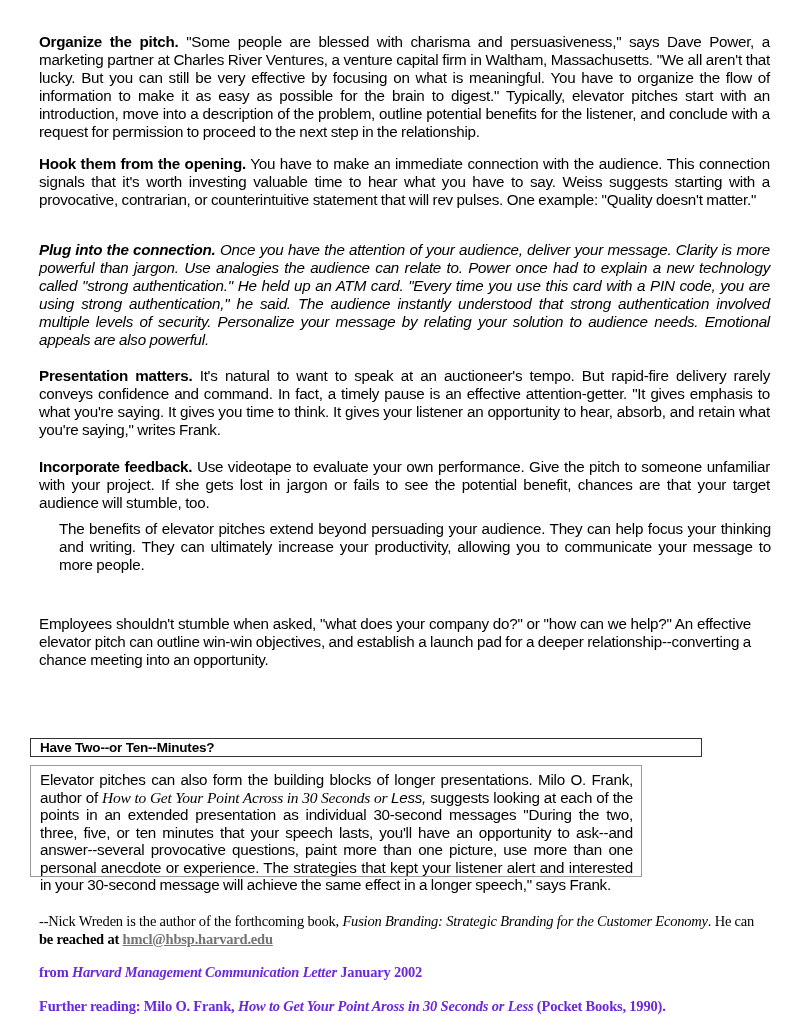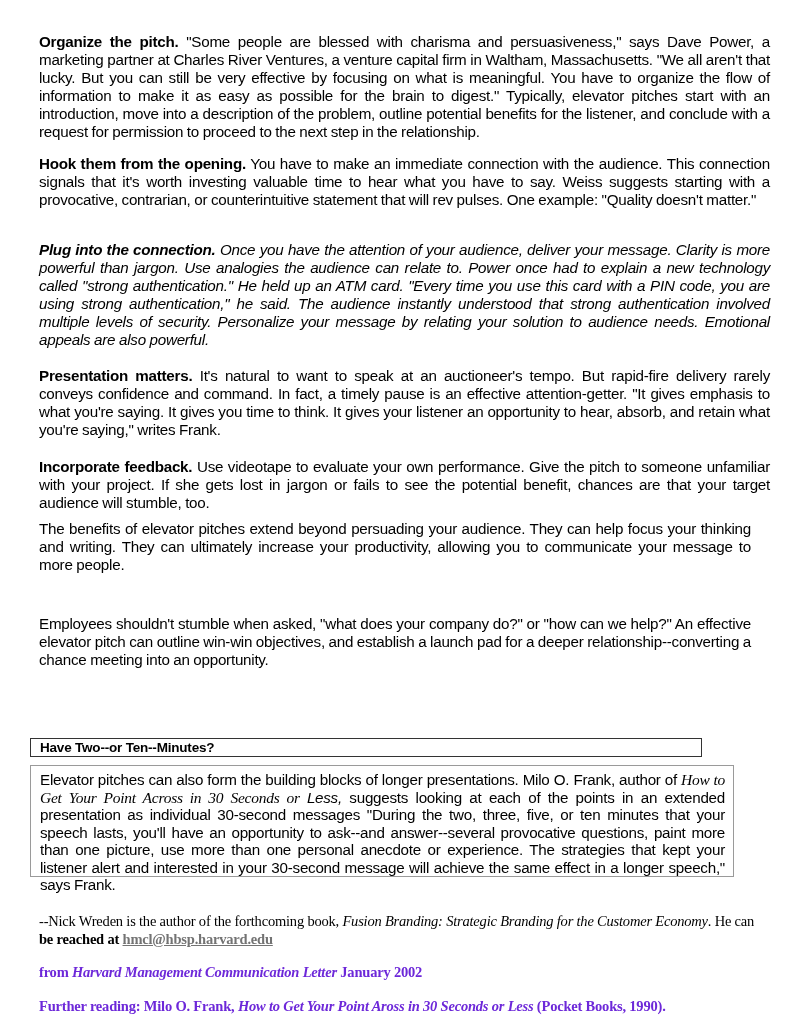--- a/index.html
+++ b/index.html
@@ -14,21 +14,21 @@
     font-stretch: condensed;
   }
   .para b { font-weight: bold; margin-top: 32px; }
   .sidebar-title {
     position: absolute; left: 30px; top: 738px; width: 672px; height: 19px;
     border: 1px solid #333; box-sizing: border-box;
     font-size: 13.5px; font-weight: bold; line-height: 17px; padding-left: 9px;
     letter-spacing: -0.2px;
   }
   .sidebar-body {
-    position: absolute; left: 30px; top: 765px; width: 704px; height: 112px;
+    position: absolute; left: 30px; top: 765px; width: 612px; height: 112px;
     border: 1px solid #9a9a9a; box-sizing: border-box; padding: 5px 8px 0 9px;
     font-size: 15.2px; line-height: 17.5px; text-align: justify;
     letter-spacing: -0.25px; word-spacing: -0.3px;
   }
   .serif-it { font-family: "Liberation Serif", serif; font-style: italic; font-size: 15.5px; }
   .credit {
     position: absolute; left: 39px; width: 720px;
     font-family: "Liberation Serif", serif; font-size: 14.5px; line-height: 18px;
     letter-spacing: -0.2px;
   }
@@ -52,21 +52,21 @@
 </div>
 
 <div class="para" style="top:367px;">
   <b>Presentation matters.</b><span> It's natural to want to speak at an auctioneer's tempo. But rapid-fire delivery rarely conveys confidence and command. In fact, a timely pause is an effective attention-getter.  "It gives emphasis to what you're saying. It gives you time to think. It gives your listener an opportunity to hear, absorb, and retain what you're saying," writes Frank.</span>
 </div>
 
 <div class="para" style="top:458px;">
   <b>Incorporate feedback.</b><span> Use videotape to evaluate your own performance. Give the pitch to someone unfamiliar with your project. If she gets lost in jargon or fails to see the potential benefit, chances are that your target audience will stumble, too.</span>
 </div>
 
-<div class="para" style="top:520px; width:712px;">The benefits of elevator pitches extend beyond persuading your audience. They can help focus your thinking and writing. They can ultimately increase your productivity, allowing you to communicate your message to more people.</div>
+<div class="para" style="top:520px; width:712px;margin-left:20px;">The benefits of elevator pitches extend beyond persuading your audience. They can help focus your thinking and writing. They can ultimately increase your productivity, allowing you to communicate your message to more people.</div>
 
 <div class="para" style="top:615px; width:712px;">Employees shouldn't stumble when asked, "what does your company do?" or "how can we help?" An effective elevator pitch can outline win-win objectives, and establish a launch pad for a deeper relationship--converting a chance meeting into an opportunity.</div>
 
 <div class="sidebar-title">Have Two--or Ten--Minutes?</div>
 
 <div class="sidebar-body">
   <span>Elevator pitches can also form the building blocks of longer presentations. Milo O. Frank, author of </span><span class="serif-it">How to Get Your Point Across in 30 Seconds or </span><span style="font-style:italic;">Less,</span><span> suggests looking at each of the points in an extended presentation as individual 30-second messages "During the two, three, five, or ten minutes that your speech lasts, you'll have an opportunity to ask--and answer--several provocative questions, paint more than one picture, use more than one personal anecdote or experience. The strategies that kept your listener alert and interested in your 30-second message will  achieve the same effect in a longer speech," says Frank.</span>
 </div>
 
 <div class="credit" style="top:912px;">

